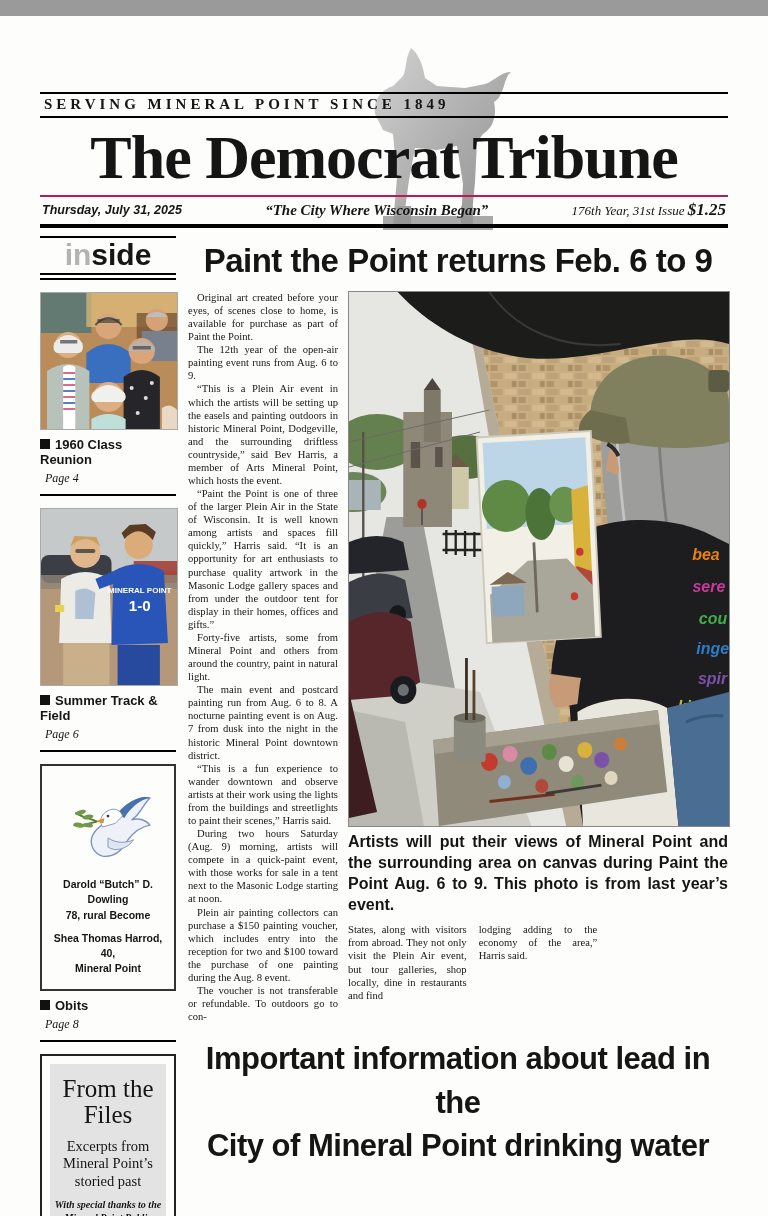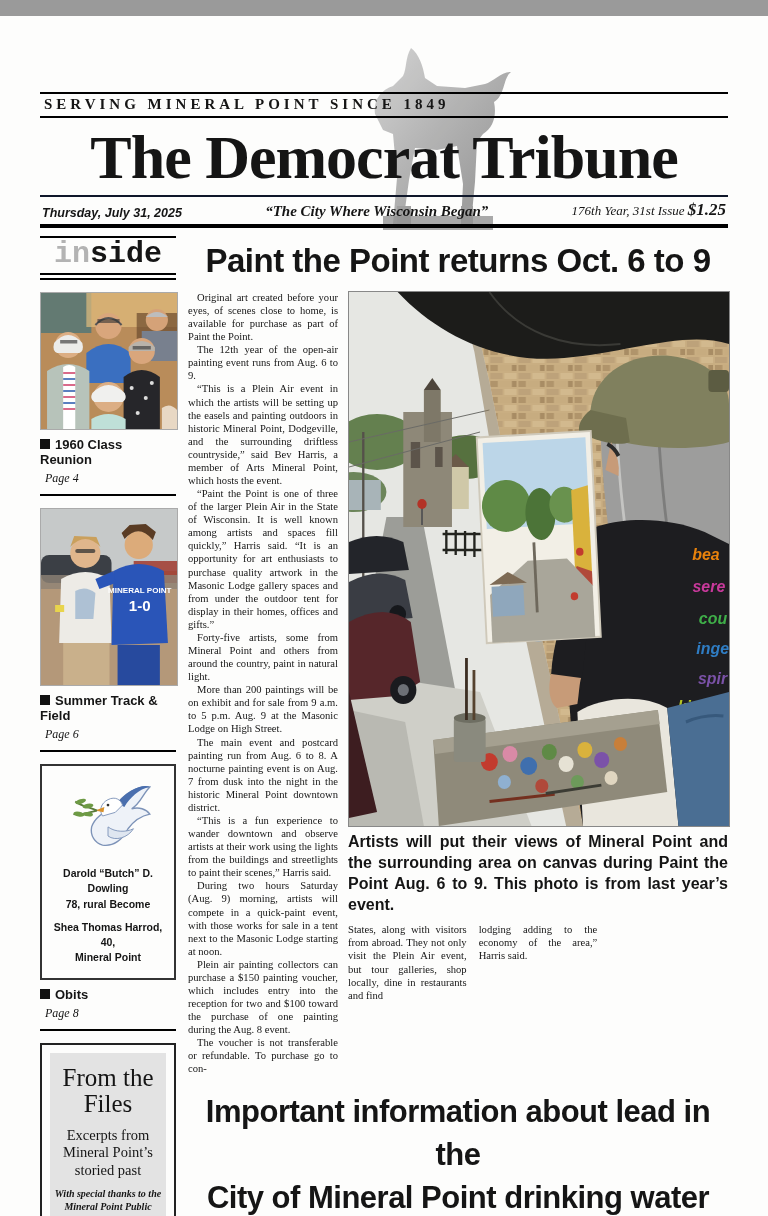--- a/index.html
+++ b/index.html
@@ -7,42 +7,42 @@
         font-family:"Liberation Serif",serif;color:#151515;margin:16px auto;}
   .inner{padding:0 40px;position:relative;}
 
   
   .header{position:relative;padding-top:76px;}
   .dog-statue{position:absolute;left:338px;top:22px;width:190px;height:195px;z-index:0;opacity:.95;}
   .tagline-wrap{position:relative;z-index:1;border-top:2px solid #000;border-bottom:2px solid #000;padding:2px 4px 3px;}
   .tagline{font-weight:700;font-size:15px;letter-spacing:4px;}
   .paper-title{position:relative;z-index:1;font-weight:700;font-size:62px;line-height:1.02;text-align:center;
                letter-spacing:-1px;margin:8px 0 6px;}
-  .dateline{position:relative;z-index:1;display:flex;justify-content:space-between;align-items:flex-end;
-            border-top:2px solid #0f172a;border-bottom:4px solid #000;padding:3px 2px 4px;}
+  .dateline{position:relative;z-index:1;display:flex;justify-content:space-between;align-items:center;
+            border-top:2px solid #be185d;border-bottom:4px solid #000;padding:3px 2px 4px;}
   .dl-date{font-family:"Liberation Sans",sans-serif;font-style:italic;font-weight:700;font-size:12.5px;}
   .dl-motto{font-style:italic;font-weight:700;font-size:15px;}
   .dl-issue{font-style:italic;font-size:13px;}
   .dl-price{font-weight:700;font-size:17px;font-style:italic;}
 
   
   .content{display:grid;grid-template-columns:136px 1fr;gap:0 12px;padding:8px 40px 0;}
 
   
   .sidebar{font-size:11px;}
-  .inside-hd{text-align:center;font-family:Liberation Mono, monospace;font-weight:700;font-size:30px;
+  .inside-hd{text-align:center;font-family:Liberation Sans, sans-serif;font-weight:700;font-size:30px;
              border-top:2px solid #000;border-bottom:2px solid #000;padding:0 0 2px;line-height:1.1;}
   .inside-in{color:#b3b3b3;}
   .dbl-rule{border-top:2px solid #000;margin-top:3px;}
   .sb-photo{display:block;width:100%;border:1px solid #aaa;margin-top:12px;}
   .sb-cap{font-family:"Liberation Sans",sans-serif;font-weight:700;font-size:13px;margin:7px 0 0;}
   .sb-sq{display:inline-block;width:10px;height:10px;background:#111;margin-right:5px;}
   .sb-page{font-style:italic;font-size:12px;margin:4px 0 8px;padding-left:5px;}
   .sb-rule{border-top:2px solid #000;margin:4px 0 0;}
-  .obits-box{border:2px solid #333;margin-top:12px;padding:10px 5px 12px;text-align:center;}
+  .obits-box{border:2px solid #333;margin-top:12px;padding:21px 5px 12px;text-align:center;}
   .obit-name{font-family:"Liberation Sans",sans-serif;font-weight:700;font-size:10.5px;line-height:1.45;margin-top:8px;}
   .files-box{border:2px solid #222;margin-top:12px;padding:8px;}
   .files-panel{background:#e3e3e3;text-align:center;padding:12px 4px 14px;}
   .files-title{font-size:25px;line-height:1.05;}
   .files-sub{font-size:14.5px;line-height:1.2;margin-top:10px;}
   .files-note{font-style:italic;font-weight:700;font-size:10px;line-height:1.3;margin-top:8px;}
 
   
   .hl1{font-family:"Liberation Sans",sans-serif;font-weight:700;font-size:33px;letter-spacing:-.5px;
        text-align:center;margin:8px 0 12px;line-height:1.05;}
@@ -210,35 +210,34 @@
             <div>storied past</div>
           </div>
           <div class="files-note">With special thanks to the Mineral Point Public Library Archives</div>
         </div>
       </div>
 
     </div>
 
     <div class="main">
 
-      <div class="hl1">Paint the Point returns Oct. 6 to 9</div>
+      <div class="hl1">Paint the Point returns Feb. 6 to 9</div>
 
       <div class="story1">
         <div class="bodytext">
           <p>Original art created before your eyes, of scenes close to home, is available for purchase as part of Paint the Point.</p>
           <p>The 12th year of the open-air painting event runs from Aug. 6 to 9.</p>
           <p>“This is a Plein Air event in which the artists will be setting up the easels and painting outdoors in historic Mineral Point, Dodgeville, and the surrounding driftless countryside,” said Bev Harris, a member of Arts Mineral Point, which hosts the event.</p>
           <p>“Paint the Point is one of three of the larger Plein Air in the State of Wisconsin. It is well known among artists and spaces fill quickly,” Harris said. “It is an opportunity for art enthusiasts to purchase quality artwork in the Masonic Lodge gallery spaces and from under the outdoor tent for display in their homes, offices and gifts.”</p>
           <p>Forty-five artists, some from Mineral Point and others from around the country, paint in natural light.</p>
-          <p>More than 200 paintings will be on exhibit and for sale from 9 a.m. to 5 p.m. Aug. 9 at the Masonic Lodge on High Street.</p>
           <p>The main event and postcard painting run from Aug. 6 to 8. A nocturne painting event is on Aug. 7 from dusk into the night in the historic Mineral Point downtown district.</p>
           <p>“This is a fun experience to wander downtown and observe artists at their work using the lights from the buildings and streetlights to paint their scenes,” Harris said.</p>
           <p>During two hours Saturday (Aug. 9) morning, artists will compete in a quick-paint event, with those works for sale in a tent next to the Masonic Lodge starting at noon.</p>
           <p>Plein air painting collectors can purchase a $150 painting voucher, which includes entry into the reception for two and $100 toward the purchase of one painting during the Aug. 8 event.</p>
-          <p>The voucher is not transferable or refundable. To purchase go to con-</p>
+          <p>The voucher is not transferable or refundable. To outdoors go to con-</p>
         </div>
 
         <div>
 
           <svg class="photo-main" viewBox="0 0 406 534" preserveAspectRatio="none">
             <defs>
               <pattern id="stone" width="30" height="16" patternUnits="userSpaceOnUse">
                 <rect width="30" height="16" fill="#c9ae82"></rect>
                 <rect x="1" y="1" width="13" height="6" fill="#bda27a"></rect>
                 <rect x="16" y="1" width="13" height="6" fill="#d2b98e"></rect>

